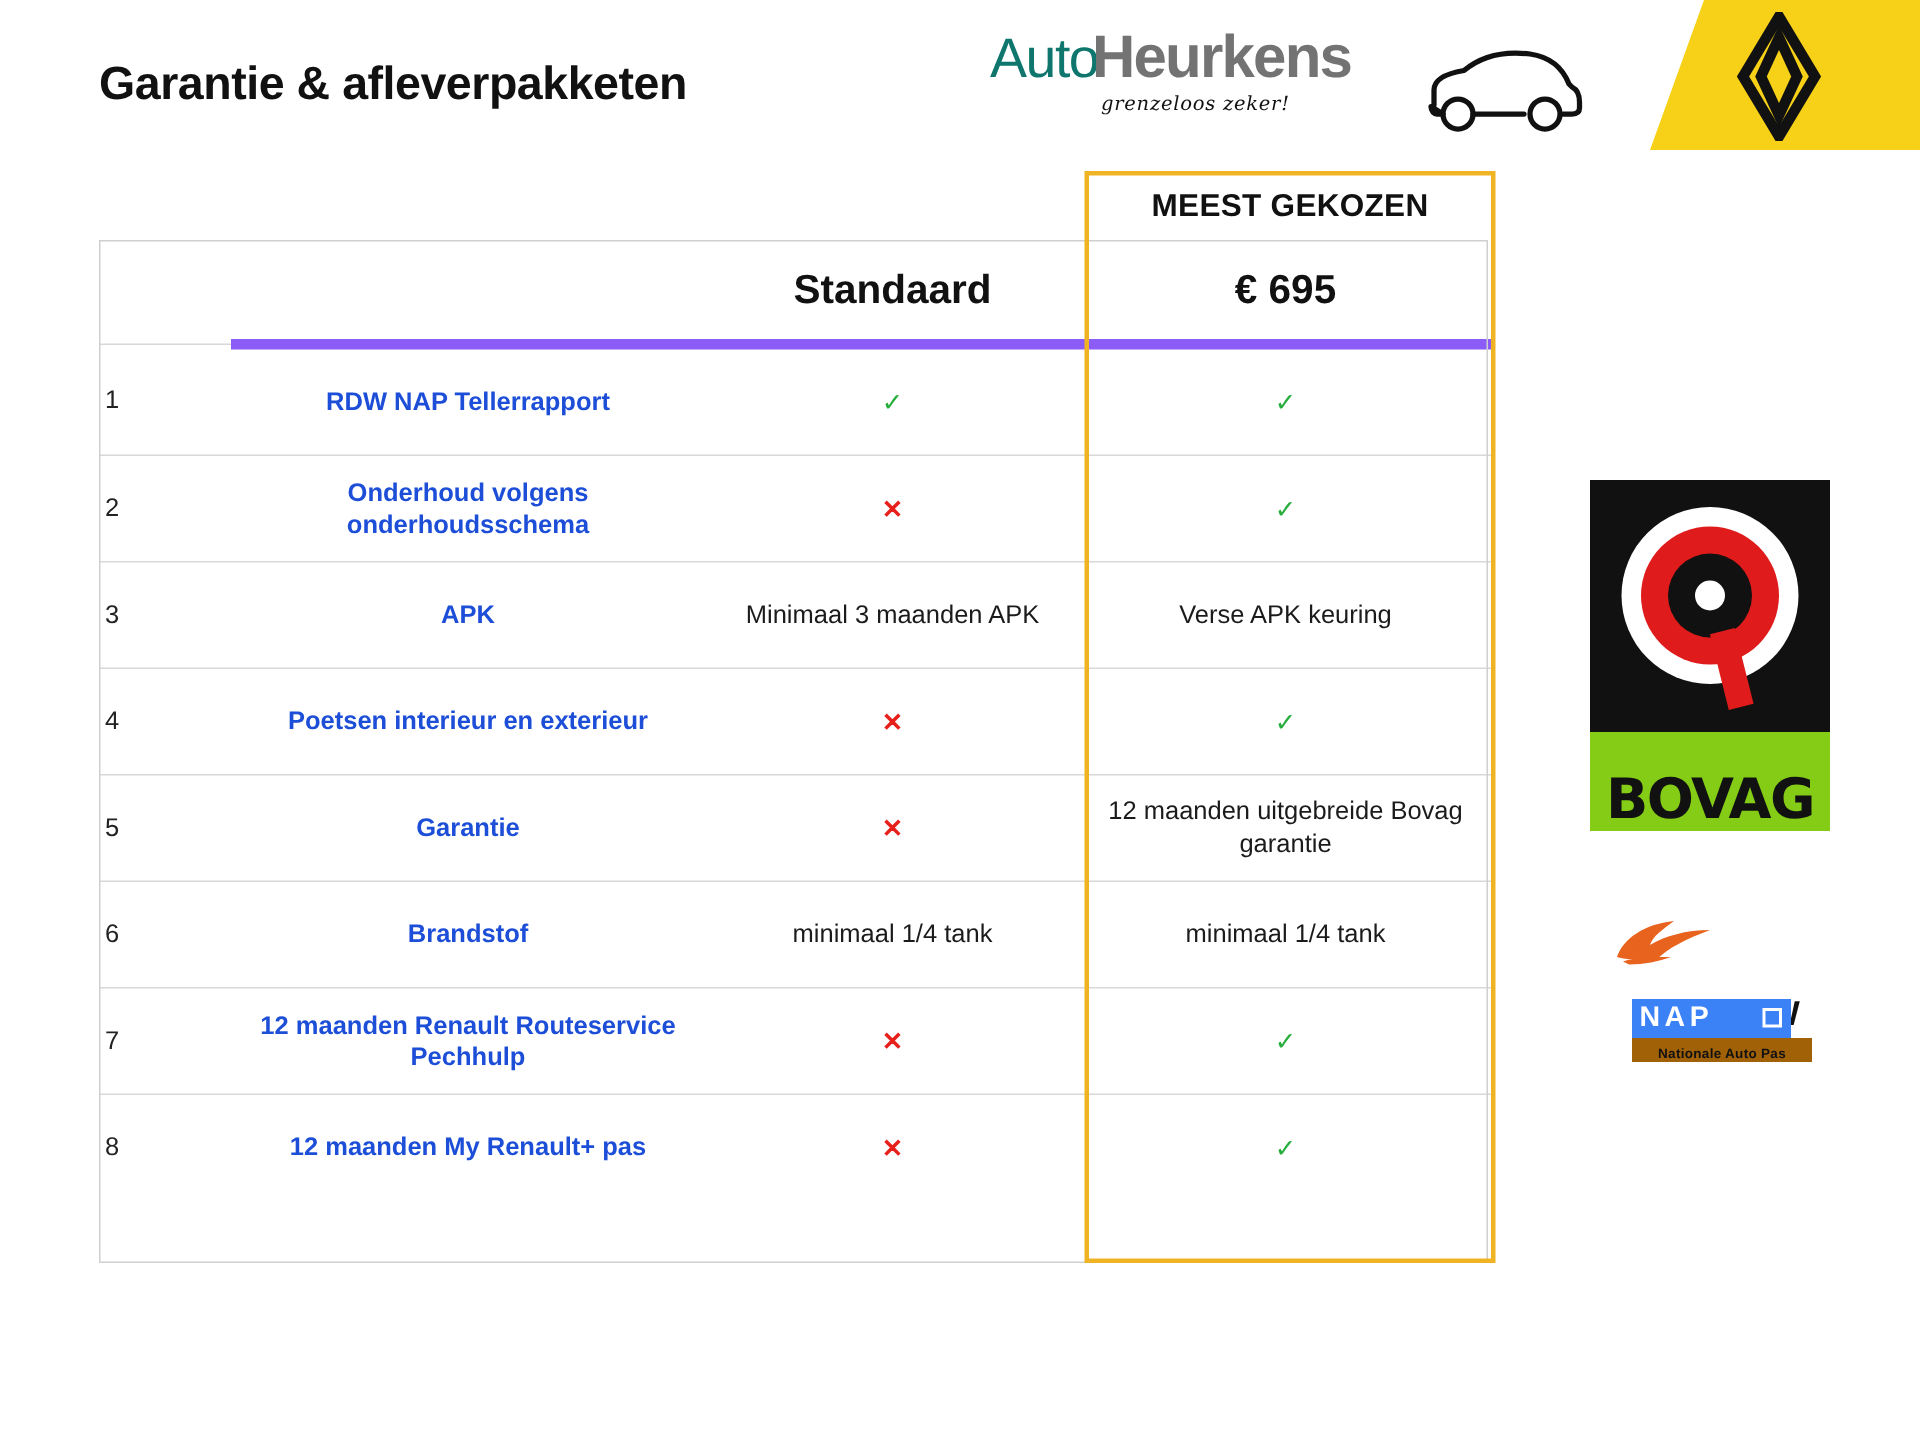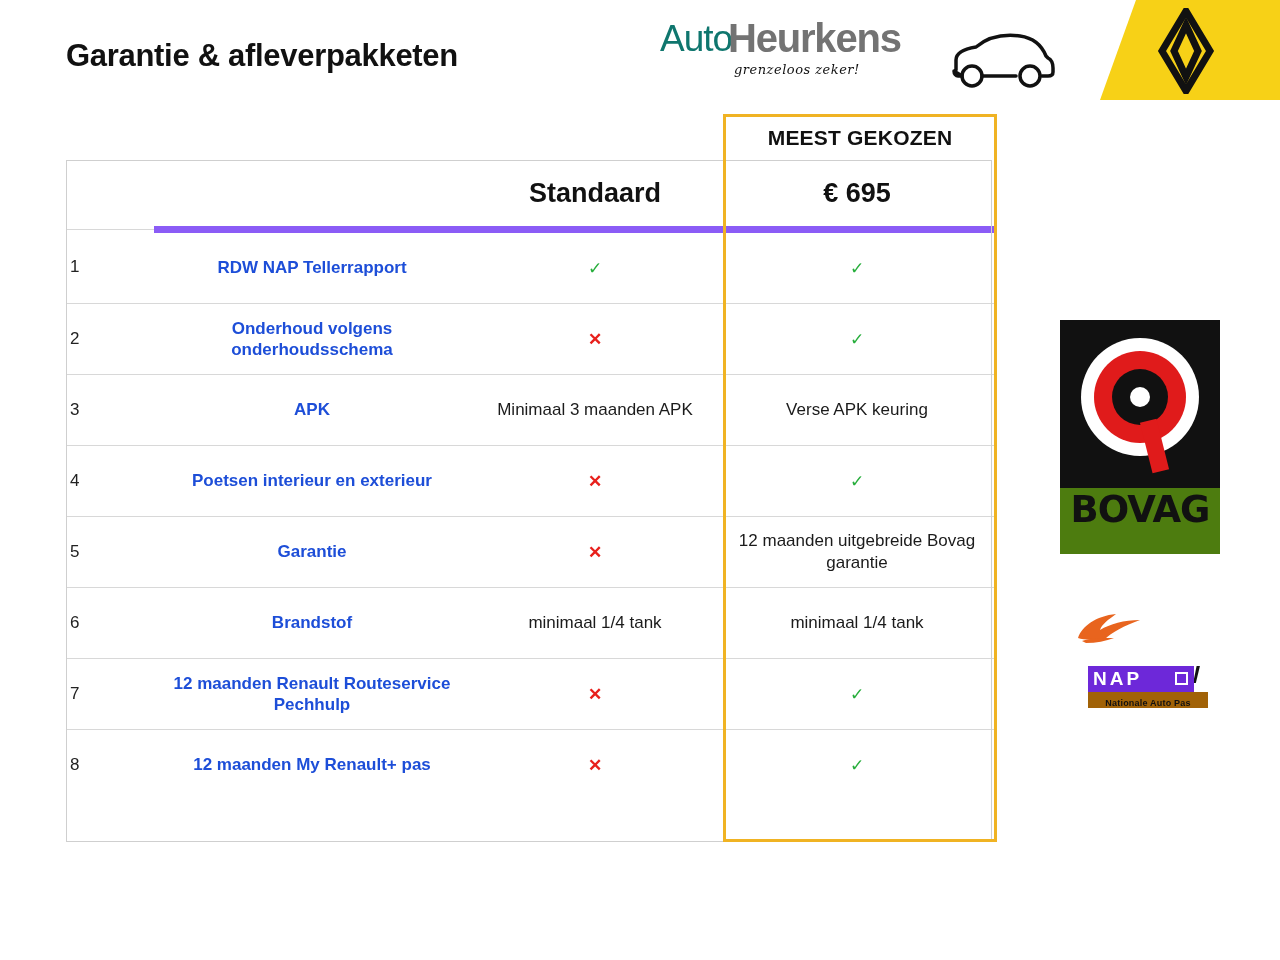--- a/index.html
+++ b/index.html
@@ -265,23 +265,23 @@
     left: 86px;
     top: 100px;
     width: 17px;
     height: 52px;
     background: #e01b1b;
     transform: rotate(-14deg);
   }
   .bovag-bottom {
     width: 160px;
     height: 66px;
-    background: #4d7c0f;
+    background: #84cc16;
     display: flex;
-    align-items: flex-start;
+    align-items: flex-end;
     justify-content: center;
   }
   .bovag-text {
     font-size: 37px;
     font-weight: bold;
     letter-spacing: -1px;
     color: #111;
     font-family: "DejaVu Sans", sans-serif;
   }
 
@@ -305,21 +305,21 @@
 
   .nap {
     position: absolute;
     left: 1088px;
     top: 666px;
     width: 106px;
   }
   .nap-top {
     width: 106px;
     height: 26px;
-    background: #6d28d9;
+    background: #3b82f6;
     position: relative;
   }
   .nap-letters {
     position: absolute;
     left: 5px;
     top: 2px;
     color: #fff;
     font-size: 19px;
     font-weight: bold;
     letter-spacing: 3px;

